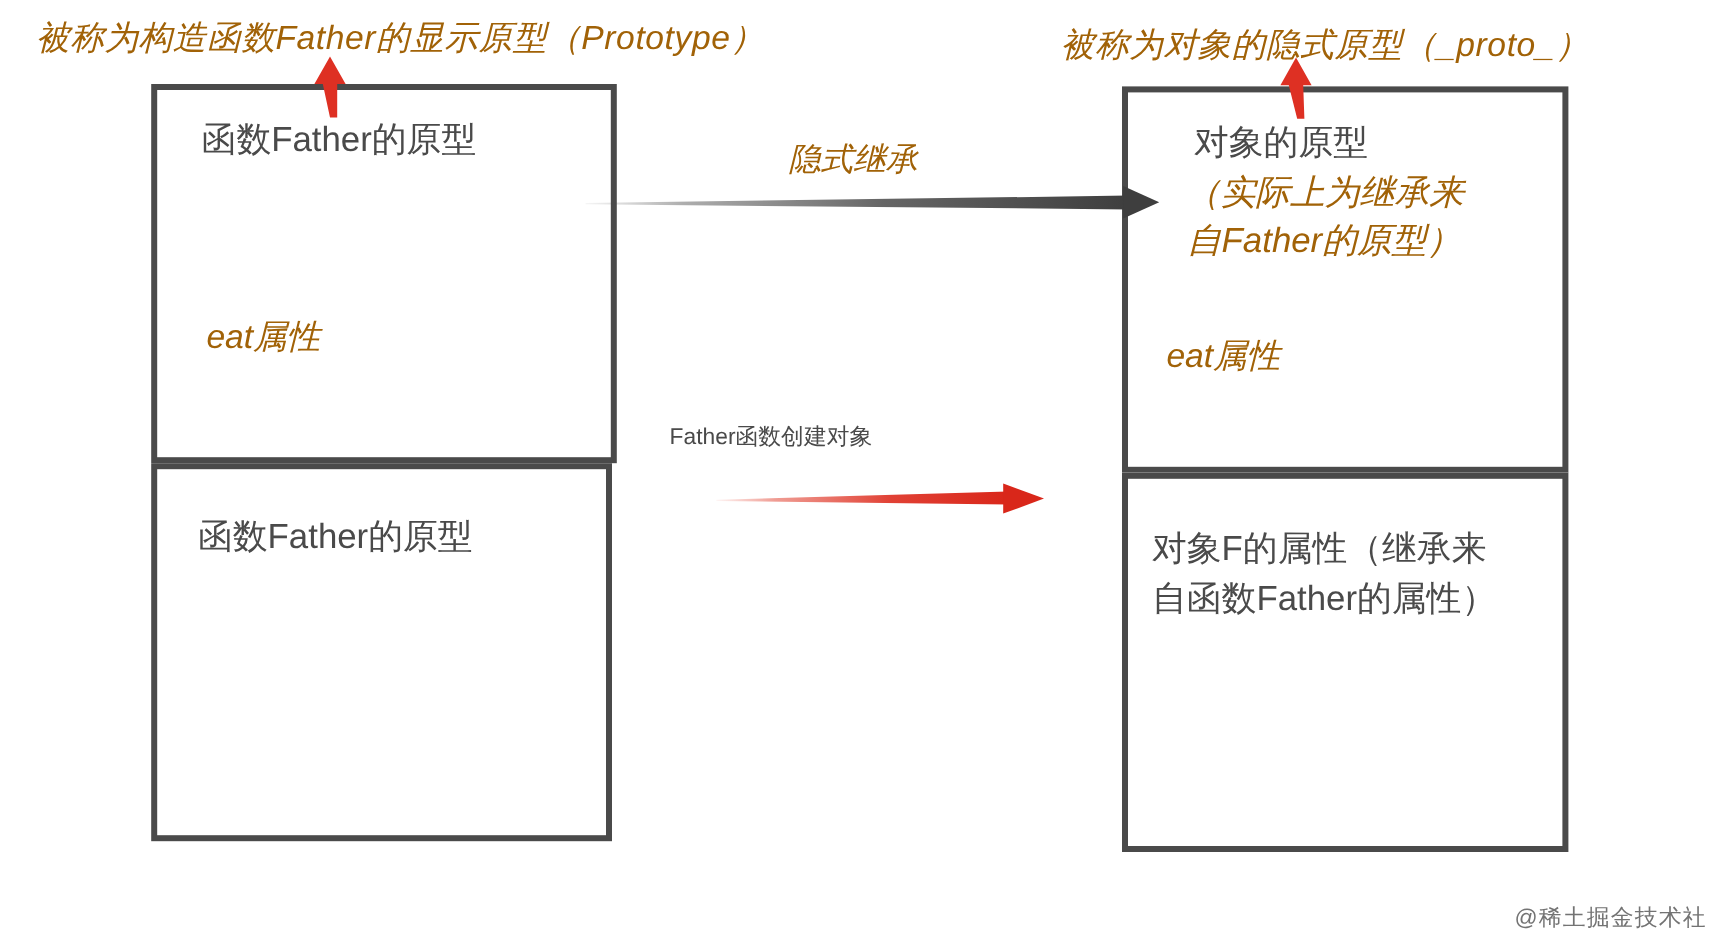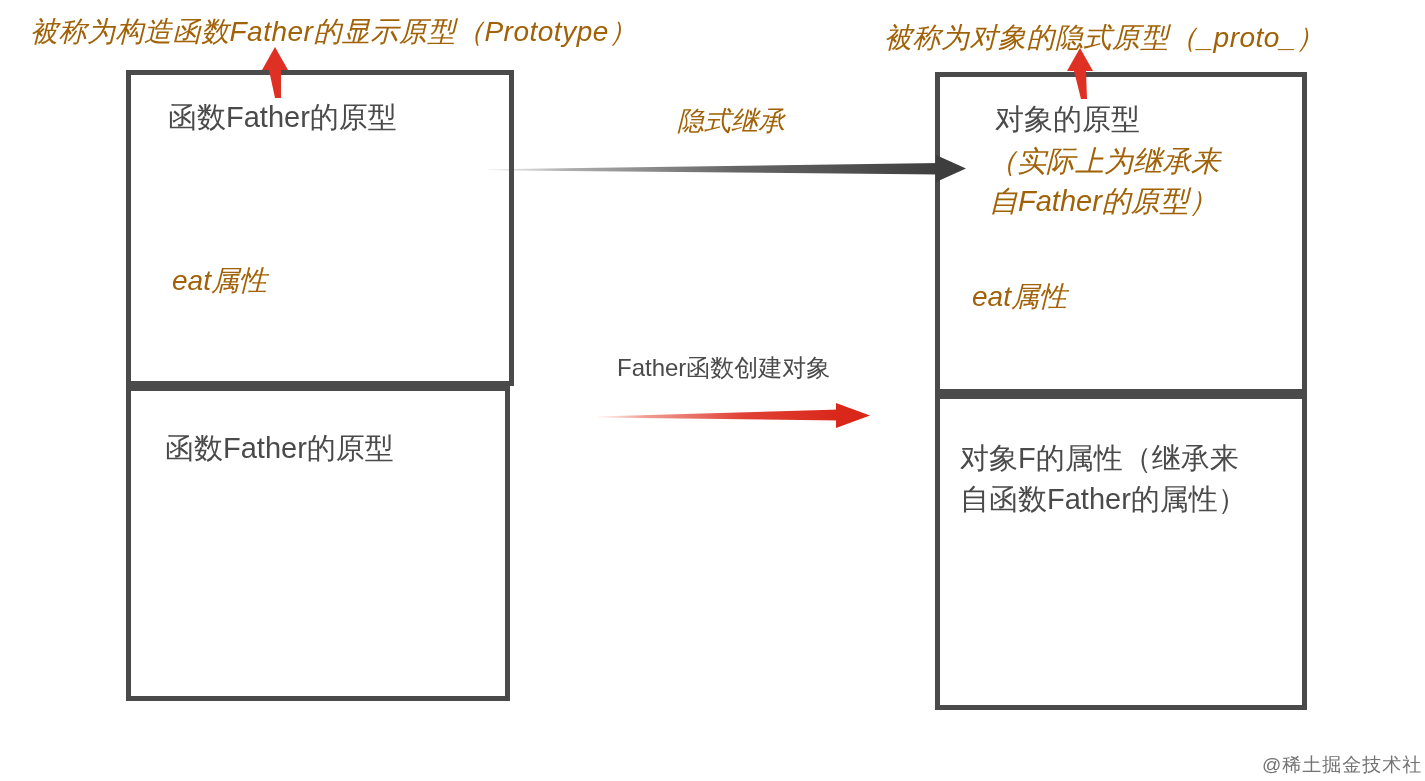--- a/index.html
+++ b/index.html
@@ -105,23 +105,23 @@
   <div class="txt box-sub red" style="left:989px; top:183px;">自Father的原型）</div>
 
   <div class="txt box-prop red" style="left:972px; top:279px;">eat属性</div>
 
   <div class="rect" style="left:935px; top:394px; width:372px; height:316px;"></div>
 
   <div class="txt box-title gray" style="left:960px; top:481px;">自函数Father的属性）</div>
 
   <div class="txt box-title gray" style="left:960px; top:440px;">对象F的属性（继承来</div>
 
-  <div class="txt edge-label red" style="left:657px; top:104px;margin-left:20px;">隐式继承</div>
+  <div class="txt edge-label red" style="left:657px; top:116px;">隐式继承</div>
 
-  <div class="txt edge-label gray" style="left:617px; top:353px; font-size:24px;">Father函数创建对象</div>
+  <div class="txt edge-label gray" style="left:558px; top:353px; font-size:19px;">Father函数创建对象</div>
 
   <svg id="arrows" viewBox="0 0 1425 781">
 
     <defs>
 
       <linearGradient id="grad-dark" x1="0" y1="0" x2="1" y2="0">
         <stop offset="0%" stop-color="#4A4A4A" stop-opacity="0.05"></stop>
         <stop offset="18%" stop-color="#4A4A4A" stop-opacity="0.45"></stop>
         <stop offset="55%" stop-color="#4A4A4A" stop-opacity="0.85"></stop>
         <stop offset="100%" stop-color="#3E3E3E" stop-opacity="1"></stop>

